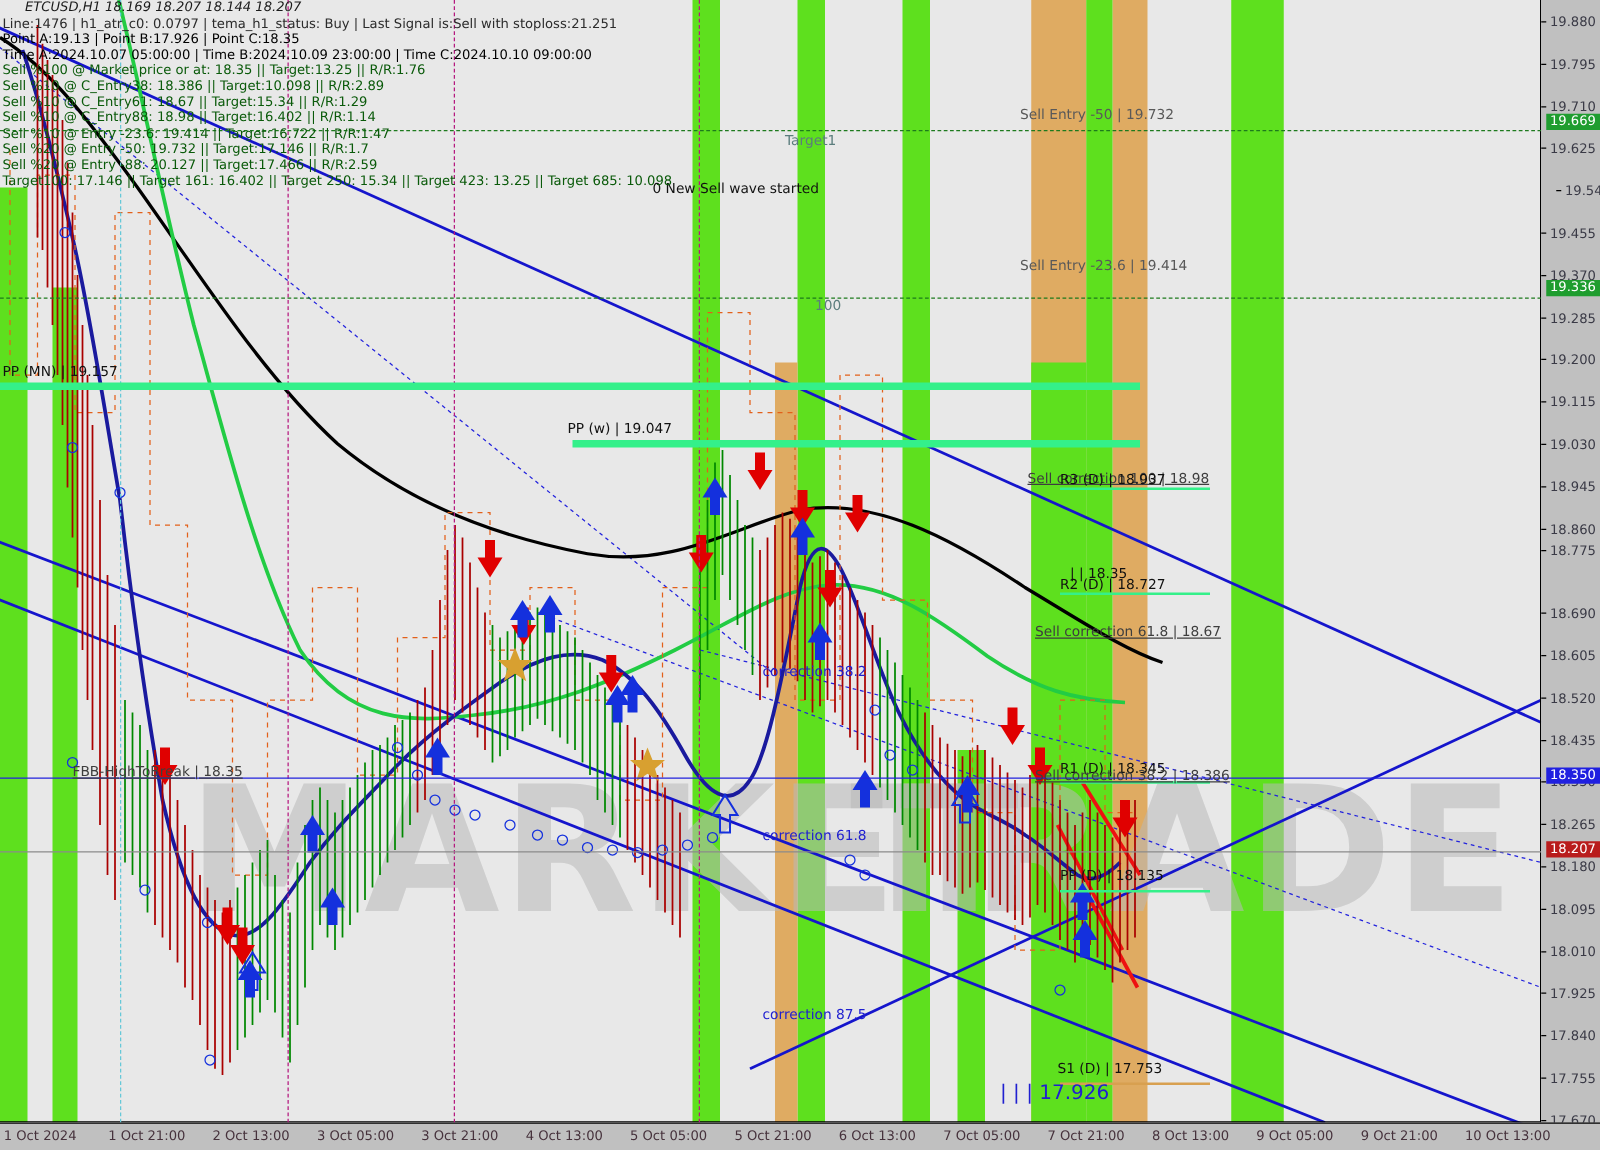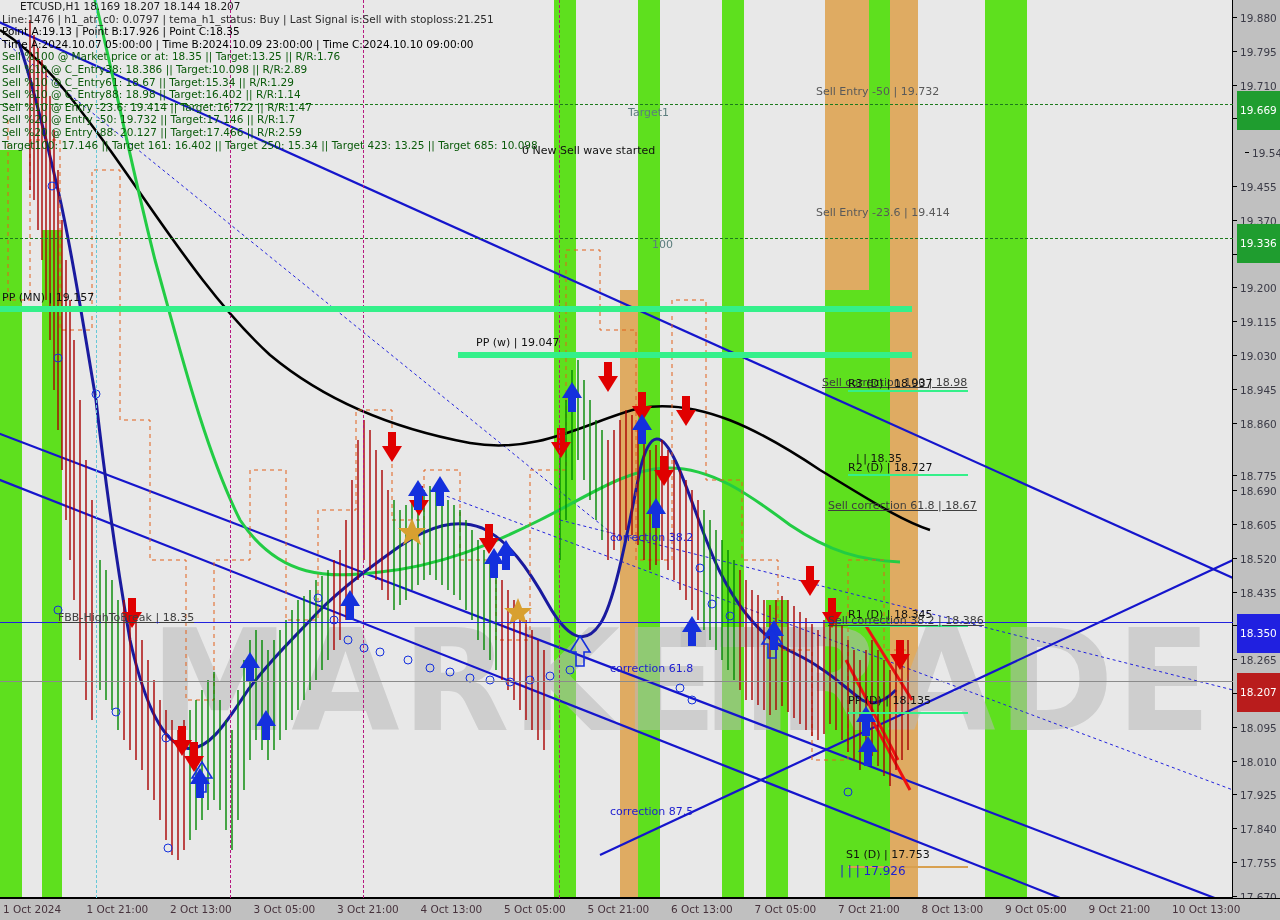--- a/index.html
+++ b/index.html
@@ -8,38 +8,38 @@
 
   
   #plot{position:absolute;left:0;top:0;width:1233px;height:898px;background:#e8e8e8;overflow:hidden;}
   #plot-border{position:absolute;left:0;top:0;width:1233px;height:898px;border-right:1px solid #000;border-bottom:1px solid #000;box-sizing:border-box;pointer-events:none;}
 
   
   #price-axis{position:absolute;left:1233px;top:0;width:67px;height:898px;background:#c0c0c0;}
   .tickrow{position:absolute;left:0;width:47px;height:12px;}
   .tickmark{position:absolute;left:0;top:5px;width:4px;height:1px;background:#000;}
   .ticklabel{position:absolute;left:7px;top:0;font-size:10.5px;color:#3a3a46;line-height:12px;white-space:nowrap;}
-  .pricebadge{position:absolute;left:4px;font-size:10.5px;line-height:13px;padding:13px 3px;white-space:nowrap;color:#fff;}
+  .pricebadge{position:absolute;left:4px;font-size:10.5px;line-height:13px;padding:0 3px;white-space:nowrap;color:#fff;}
 
   
   #time-axis{position:absolute;left:0;top:898px;width:1280px;height:22px;background:#c0c0c0;border-top:1px solid #000;box-sizing:border-box;}
   .tlabel{position:absolute;top:4px;font-size:10.5px;color:#46323c;white-space:nowrap;}
 
   
   .band{position:absolute;top:0;height:898px;}
   .band.green{background:#5ee01e;}
   .band.orange{background:#dfab62;}
 
   
   .wm{position:absolute;font-family:"DejaVu Sans","Liberation Sans",sans-serif;font-weight:bold;color:#b9b9b9;opacity:.55;letter-spacing:2px;}
 
   
   #hdr{position:absolute;left:2px;top:0;z-index:40;}
   #hdr .l{font-size:10.5px;line-height:12.6px;white-space:nowrap;color:#2b2b2b;}
-  #hdr .sym{padding-left:18px;color:#1a1a1a;}
+  #hdr .sym{padding-left:18px;color:#1a1a1a;font-style:italic;}
   #hdr .sell{color:#0a5a0a;}
   #hdr .tgt{color:#0a5a0a;}
   #hdr .pt{color:#000;}
 
   
   .ann{position:absolute;font-size:11px;white-space:nowrap;z-index:30;}
   .ann.gray{color:#595959;}
   .ann.black{color:#111;}
   .ann.blue{color:#2020d0;}
   .ann.tealgray{color:#5b7d7d;}
@@ -381,35 +381,35 @@
         <polygon points="518,598 522,608 532,608 524,615 527,625 518,619 509,625 512,615 504,608 514,608"></polygon>
       </g>
     </svg>
 
     <div class="ann gray" style="left:816px;top:85px;">Sell Entry -50 | 19.732</div>
     <div class="ann gray" style="left:816px;top:206px;">Sell Entry -23.6 | 19.414</div>
     <div class="ann tealgray" style="left:628px;top:106px;">Target1</div>
     <div class="ann black" style="left:522px;top:144px;">0 New Sell wave started</div>
     <div class="ann tealgray" style="left:652px;top:238px;">100</div>
     <div class="ann black" style="left:2px;top:291px;">PP (MN) | 19.157</div>
-    <div class="ann black" style="left:476px;top:336px;text-align:center;">PP (w) | 19.047</div>
+    <div class="ann black" style="left:454px;top:336px;text-align:center;">PP (w) | 19.047</div>
     <div class="ann dkgray" style="left:822px;top:376px;">Sell correction 100 | 18.98</div>
     <div class="ann black" style="left:848px;top:377px;">R3 (D) | 18.937</div>
     <div class="ann black" style="left:856px;top:452px;">| | 18.35</div>
     <div class="ann black" style="left:848px;top:461px;">R2 (D) | 18.727</div>
     <div class="ann dkgray" style="left:828px;top:499px;">Sell correction 61.8 | 18.67</div>
     <div class="ann blue" style="left:610px;top:531px;">correction 38.2</div>
     <div class="ann blue" style="left:610px;top:662px;">correction 61.8</div>
     <div class="ann blue" style="left:610px;top:805px;">correction 87.5</div>
     <div class="ann dkgray" style="left:58px;top:611px;">FBB-HighToBreak | 18.35</div>
     <div class="ann black" style="left:848px;top:608px;">R1 (D) | 18.345</div>
     <div class="ann dkgray" style="left:828px;top:614px;">Sell correction 38.2 | 18.386</div>
     <div class="ann black" style="left:848px;top:694px;">PP (D) | 18.135</div>
     <div class="ann black" style="left:846px;top:848px;">S1 (D) | 17.753</div>
-    <div class="ann blue" style="left:840px;top:864px;font-size:12px;">| | | 17.926</div>
+    <div class="ann blue" style="left:800px;top:864px;font-size:16px;">| | | 17.926</div>
 
     <div id="hdr">
       <div class="l sym">ETCUSD,H1  18.169 18.207 18.144 18.207</div>
       <div class="l">Line:1476 | h1_atr_c0: 0.0797 | tema_h1_status: Buy | Last Signal is:Sell with stoploss:21.251</div>
       <div class="l pt">Point A:19.13 | Point B:17.926 | Point C:18.35</div>
       <div class="l pt">Time A:2024.10.07 05:00:00 | Time B:2024.10.09 23:00:00 | Time C:2024.10.10 09:00:00</div>
       <div class="l sell">Sell %100 @ Market price or at: 18.35 || Target:13.25 || R/R:1.76</div>
       <div class="l sell">Sell %10 @ C_Entry38: 18.386 || Target:10.098 || R/R:2.89</div>
       <div class="l sell">Sell %10 @ C_Entry61: 18.67 || Target:15.34 || R/R:1.29</div>
       <div class="l sell">Sell %10 @ C_Entry88: 18.98 || Target:16.402 || R/R:1.14</div>
@@ -468,21 +468,21 @@
         <div class="ticklabel">19.030</div>
       </div>
       <div class="tickrow" style="top: 383.8px;">
         <div class="tickmark"></div>
         <div class="ticklabel">18.945</div>
       </div>
       <div class="tickrow" style="top: 417.6px;">
         <div class="tickmark"></div>
         <div class="ticklabel">18.860</div>
       </div>
-      <div class="tickrow" style="top: 470px;">
+      <div class="tickrow" style="top: 435px;">
         <div class="tickmark"></div>
         <div class="ticklabel">18.775</div>
       </div>
       <div class="tickrow" style="top: 485.2px;">
         <div class="tickmark"></div>
         <div class="ticklabel">18.690</div>
       </div>
       <div class="tickrow" style="top: 519px;">
         <div class="tickmark"></div>
         <div class="ticklabel">18.605</div>

